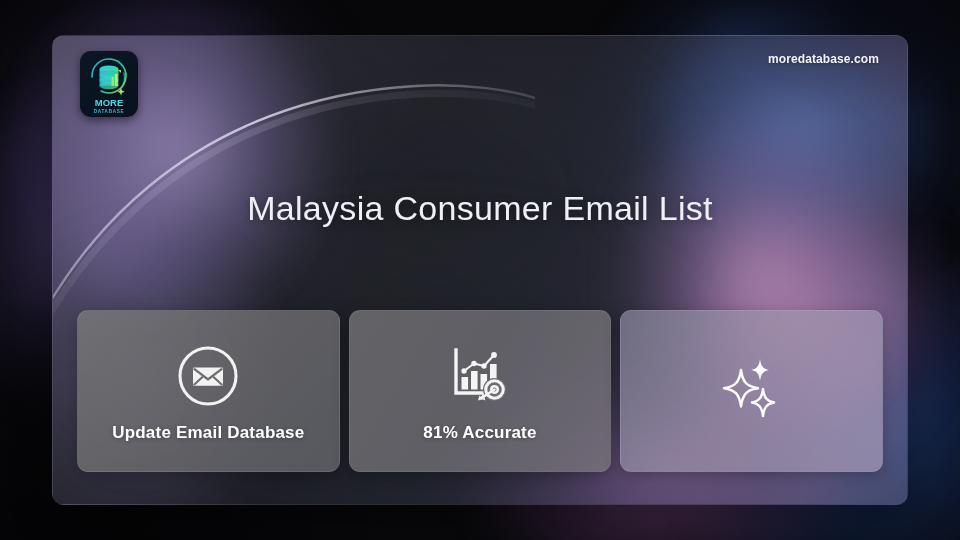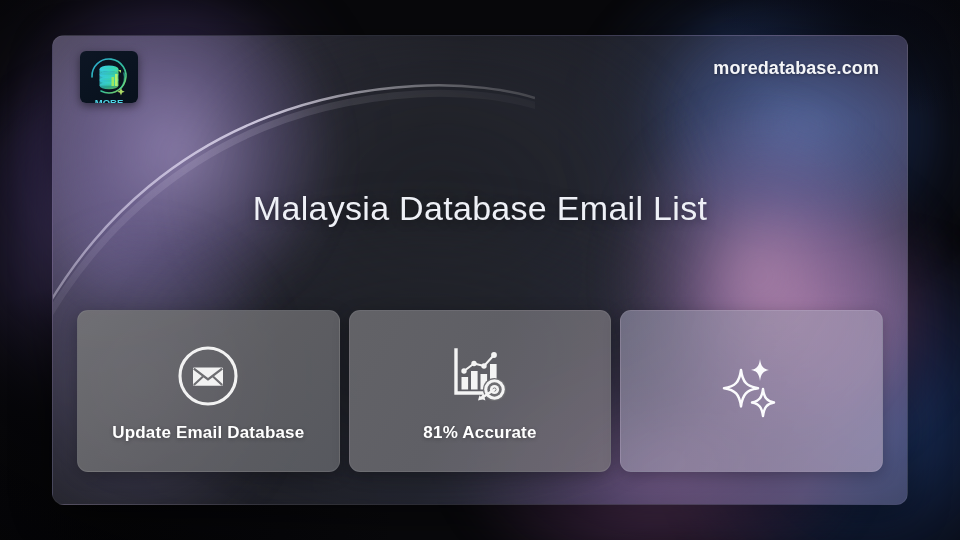--- a/index.html
+++ b/index.html
@@ -139,29 +139,29 @@
     left:-40px; top:-10px; width:520px; height:420px;
     border-radius:50%;
     border:2px solid rgba(226,216,246,0.0);
     box-shadow:
       inset 0 0 0 2px rgba(220,212,245,0.0);
   }
   .pan-arc svg{ display:block; }
 
   
   #logo{
-    position:absolute; left:27px; top:15px; width:58px; height:52px;
-    border-radius:6px;
+    position:absolute; left:27px; top:15px; width:58px; height:66px;
+    border-radius:11px;
     background:linear-gradient(150deg,#0d1624 0%,#0a1320 55%,#08111c 100%);
     box-shadow:0 3px 10px rgba(0,0,0,0.5);
     overflow:hidden;
   }
   #domain{
-    position:absolute; right:28px; top:22px;
-    font-size:18px; font-weight:bold; color:#f4f5f8;
+    position:absolute; right:28px; top:16px;
+    font-size:12px; font-weight:bold; color:#f4f5f8;
     letter-spacing:.1px;
     text-shadow:0 1px 3px rgba(0,0,0,0.35);
   }
 
   
   #title{
     position:absolute; left:0; right:0; top:153px;
     text-align:center;
     font-size:34px; font-weight:300; color:#eef0f6;
     letter-spacing:.3px;
@@ -268,21 +268,21 @@
 
       <path d="M 41 37 l 1.1 2.6 l 2.6 1.1 l -2.6 1.1 l -1.1 2.6 l -1.1 -2.6 l -2.6 -1.1 l 2.6 -1.1 z" fill="#bff06f" opacity="0.9"></path>
 
       <text x="29" y="55" text-anchor="middle" font-family="'Liberation Sans',sans-serif" font-size="9.5" font-weight="bold" fill="#4fd6e8">MORE</text>
       <text x="29" y="61.5" text-anchor="middle" font-family="'Liberation Sans',sans-serif" font-size="4.6" font-weight="bold" letter-spacing="0.7" fill="#39b7d8">DATABASE</text>
     </svg>
   </div>
 
   <div id="domain">moredatabase.com</div>
 
-  <h1 id="title">Malaysia Database Email List</h1>
+  <h1 id="title">Malaysia Consumer Email List</h1>
 
   <div id="cards">
 
     <div class="card c1">
       <div class="card-icon">
         <svg width="64" height="64" viewBox="0 0 64 64">
           <circle cx="32" cy="32" r="28" fill="none" stroke="#f2f2f2" stroke-width="3.1"></circle>
           <rect x="17" y="23.5" width="30" height="18.2" rx="1.2" fill="#f2f2f2"></rect>
           <path d="M 17.8 24.6 L 32 35.4 L 46.2 24.6" fill="none" stroke="#6e6e72" stroke-width="2.4" stroke-linejoin="round"></path>
           <path d="M 17.8 41 L 27 32.5 M 46.2 41 L 37 32.5" fill="none" stroke="#6e6e72" stroke-width="2.1"></path>

